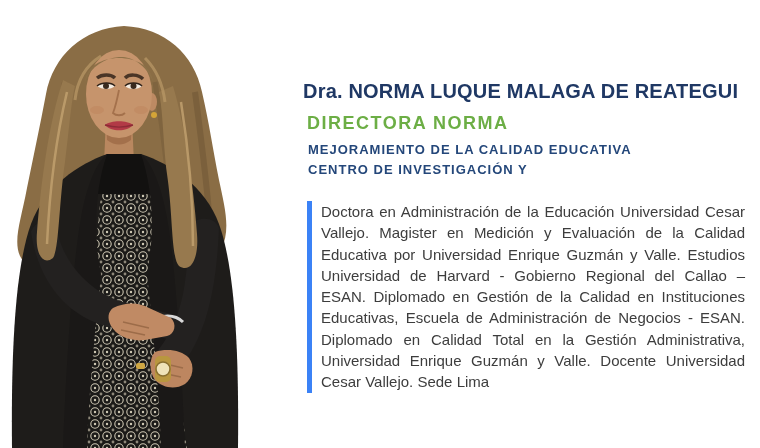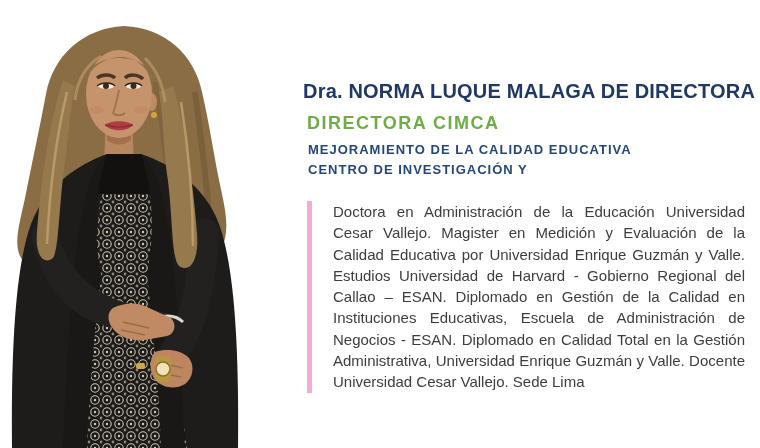--- a/index.html
+++ b/index.html
@@ -23,22 +23,22 @@
     font-size: 18px; font-weight: 700; color: #6CAE45;
     letter-spacing: 1.5px; white-space: nowrap;
   }
   .profile-org {
     position: absolute; left: 308px; top: 140px;
     font-size: 13px; font-weight: 700; color: #24477A;
     letter-spacing: 1px; line-height: 19.5px; white-space: nowrap;
   }
   .profile-bio {
     position: absolute; left: 307px; top: 201px; width: 438px;
-    border-left: 5px solid #f9a8d4;
-    padding-left: 21px;
+    border-left: 5px solid #3b82f6;
+    padding-left: 9px;
   }
   .profile-bio p {
     font-size: 15px; line-height: 21.3px; color: #3d3d3d;
     text-align: justify;
   }
 </style>
 </head>
 <body>
 
 <div class="stage">
@@ -129,23 +129,23 @@
         <path d="M168,64 C180,104 188,160 192,212 C194,236 186,252 174,244
                  C166,236 168,192 162,152 C158,120 158,88 154,70 Z" fill="#97794e"></path>
         <path d="M62,70 C50,120 44,180 42,222" stroke="#c3a271" stroke-width="2.5" fill="none" opacity="0.8"></path>
         <path d="M176,80 C184,130 188,180 188,224" stroke="#c3a271" stroke-width="2.5" fill="none" opacity="0.8"></path>
         <path d="M96,34 C80,44 72,60 70,78" stroke="#bb9a68" stroke-width="3" fill="none" opacity="0.7"></path>
         <path d="M140,36 C152,48 158,64 160,80" stroke="#bb9a68" stroke-width="3" fill="none" opacity="0.7"></path>
       </g>
     </svg>
   </div>
 
-  <div class="profile-name">Dra. NORMA LUQUE MALAGA DE DIRECTORA</div>
+  <div class="profile-name">Dra. NORMA LUQUE MALAGA DE REATEGUI</div>
 
-  <div class="profile-role">DIRECTORA CIMCA</div>
+  <div class="profile-role">DIRECTORA NORMA</div>
 
   <div class="profile-org">
     <div>MEJORAMIENTO DE LA CALIDAD EDUCATIVA</div>
     <div>CENTRO DE INVESTIGACIÓN Y</div>
   </div>
 
   <div class="profile-bio">
     <p>Doctora en Administración de la Educación Universidad Cesar Vallejo. Magister en Medición y Evaluación de la Calidad Educativa por Universidad Enrique Guzmán y Valle. Estudios Universidad de Harvard - Gobierno Regional del Callao – ESAN. Diplomado en Gestión de la Calidad en Instituciones Educativas, Escuela de Administración de Negocios - ESAN. Diplomado en Calidad Total en la Gestión Administrativa, Universidad Enrique Guzmán y Valle. Docente Universidad Cesar Vallejo. Sede Lima</p>
   </div>
 

